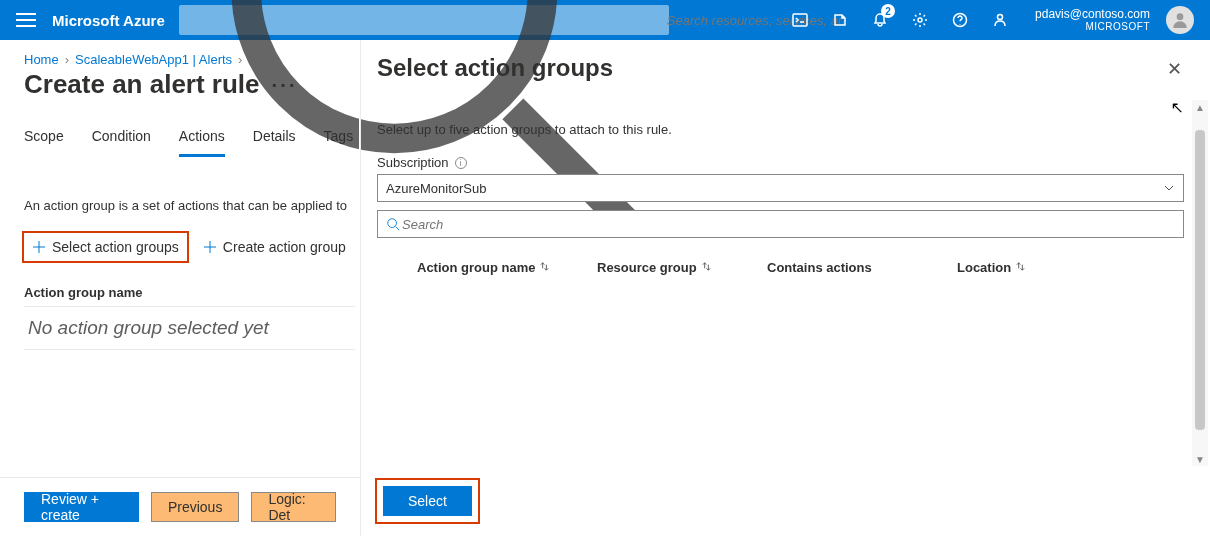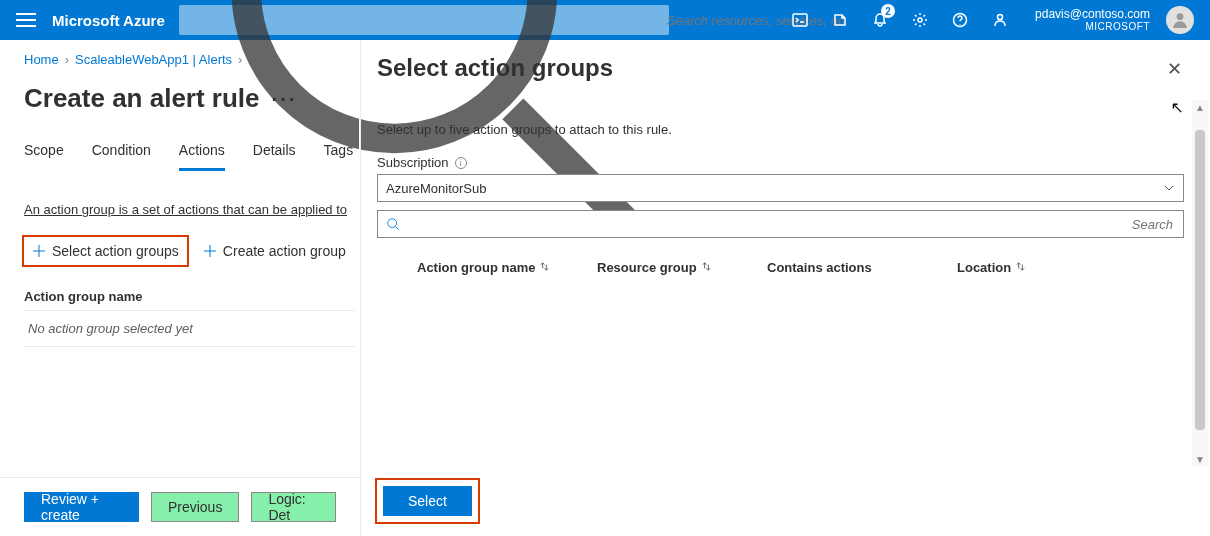--- a/index.html
+++ b/index.html
@@ -35,56 +35,56 @@
   .avatar{width:28px;height:28px;border-radius:50%;background:#e1e1e1;margin-left:8px;display:flex;align-items:center;justify-content:center;}
   .avatar svg{width:18px;height:18px;fill:#9a9a9a;}
 
   
   .body{display:flex;height:calc(100% - 40px);position:relative;}
   .left{flex:0 0 360px;padding:12px 4px 0 24px;display:flex;flex-direction:column;border-right:1px solid #fff;}
   
   .crumbs{font-size:13px;display:flex;flex-wrap:wrap;align-items:center;gap:6px;color:var(--azure-blue);}
   .crumbs .sep{color:#888;}
   .crumbs a{color:var(--azure-blue);cursor:pointer;}
-  .page-title-row{display:flex;align-items:center;gap:12px;margin-top:16px;}
+  .page-title-row{display:flex;align-items:center;gap:12px;margin-top:2px;}
   .page-title{font-size:26px;font-weight:600;}
   .ellipsis{font-size:20px;font-weight:700;line-height:0;cursor:pointer;letter-spacing:2px;}
 
   
   .tabs{display:flex;gap:28px;margin-top:28px;border-bottom:1px solid #fff;}
   .tab{padding:0 0 10px 0;font-size:14px;cursor:pointer;color:var(--text);}
   .tab.active{font-weight:400;border-bottom:3px solid var(--azure-blue);color:var(--text);}
 
-  .left-desc{font-size:13px;margin-top:30px;text-decoration:underline;}
+  .left-desc{font-size:13px;margin-top:40px;}
   .ag-buttons{display:flex;gap:8px;margin-top:20px;}
   .plus-btn{display:flex;align-items:center;gap:6px;font-size:14px;cursor:pointer;padding:6px 8px;color:var(--text);}
   .plus-btn.highlight{outline:2px solid var(--red);outline-offset:0;}
   .plus-btn svg{width:14px;height:14px;stroke:var(--azure-blue);}
   .mini-table{margin-top:18px;}
   .mini-th{font-size:13px;font-weight:600;border-bottom:1px solid var(--border-light);padding:6px 0;}
-  .mini-empty{font-style:italic;color:var(--text-light);font-size:13px;padding:10px 4px;border-bottom:1px solid var(--border-light);}
+  .mini-empty{font-style:italic;color:var(--text-light);font-size:19px;padding:10px 4px;border-bottom:1px solid var(--border-light);}
 
   
   .left-bottom{position:absolute;bottom:0;left:0;width:360px;border-top:1px solid var(--border-light);padding:14px 24px;display:flex;gap:12px;background:#fff;}
-  .btn{height:30px;padding:0 16px;font-size:14px;display:inline-flex;align-items:center;cursor:pointer;border:1px solid #000;background:#86efac;}
+  .btn{height:30px;padding:0 16px;font-size:14px;display:inline-flex;align-items:center;cursor:pointer;border:1px solid #000;background:#fdba74;}
   .btn.primary{background:var(--azure-blue);border:1px solid var(--azure-blue);color:#fff;}
   .btn.secondary{border:1px solid #8a8886;}
 
   
   .panel{flex:1;position:relative;display:flex;flex-direction:column;border-left:1px solid var(--border-light);}
   .panel-scroll{overflow:hidden;flex:1;padding:14px 26px 0 16px;}
   .panel-title{font-size:24px;font-weight:600;}
   .close-x{position:absolute;top:18px;right:28px;cursor:pointer;font-size:18px;color:#555;}
   .panel-sub{margin-top:40px;font-size:13px;}
   .field-label{margin-top:18px;font-size:13px;display:flex;align-items:center;gap:6px;}
   .info-ico{width:12px;height:12px;border:1px solid #888;border-radius:50%;display:inline-flex;align-items:center;justify-content:center;font-size:9px;color:#888;}
   .dropdown{margin-top:4px;height:28px;border:1px solid #8a8886;background:#fff;display:flex;align-items:center;justify-content:space-between;padding:0 8px;font-size:13px;cursor:pointer;}
   .dropdown svg{width:12px;height:12px;stroke:#555;}
   .dropdown.search{height:28px;margin-top:8px;}
-  .dropdown.search input{border:none;outline:none;font-size:13px;flex:1;font-style:italic;text-align:right;}
+  .dropdown.search input{border:none;outline:none;font-size:13px;flex:1;font-style:italic;}
   .dropdown.search svg.magnify{width:14px;height:14px;stroke:var(--azure-blue);}
 
   
   .table{margin-top:14px;font-size:13px;}
   .thead,.trow{display:grid;grid-template-columns:36px 180px 170px 190px 1fr;align-items:center;padding:8px 4px;}
   .th{font-weight:600;display:flex;align-items:center;gap:4px;}
   .sort svg{width:11px;height:11px;stroke:#555;}
   .trow{background:var(--row-sel);}
   .chkbox{width:16px;height:16px;border:1px solid var(--azure-blue);background:var(--azure-blue);display:flex;align-items:center;justify-content:center;margin-left:6px;}
   .chkbox svg{width:10px;height:10px;stroke:#fff;stroke-width:3;}

